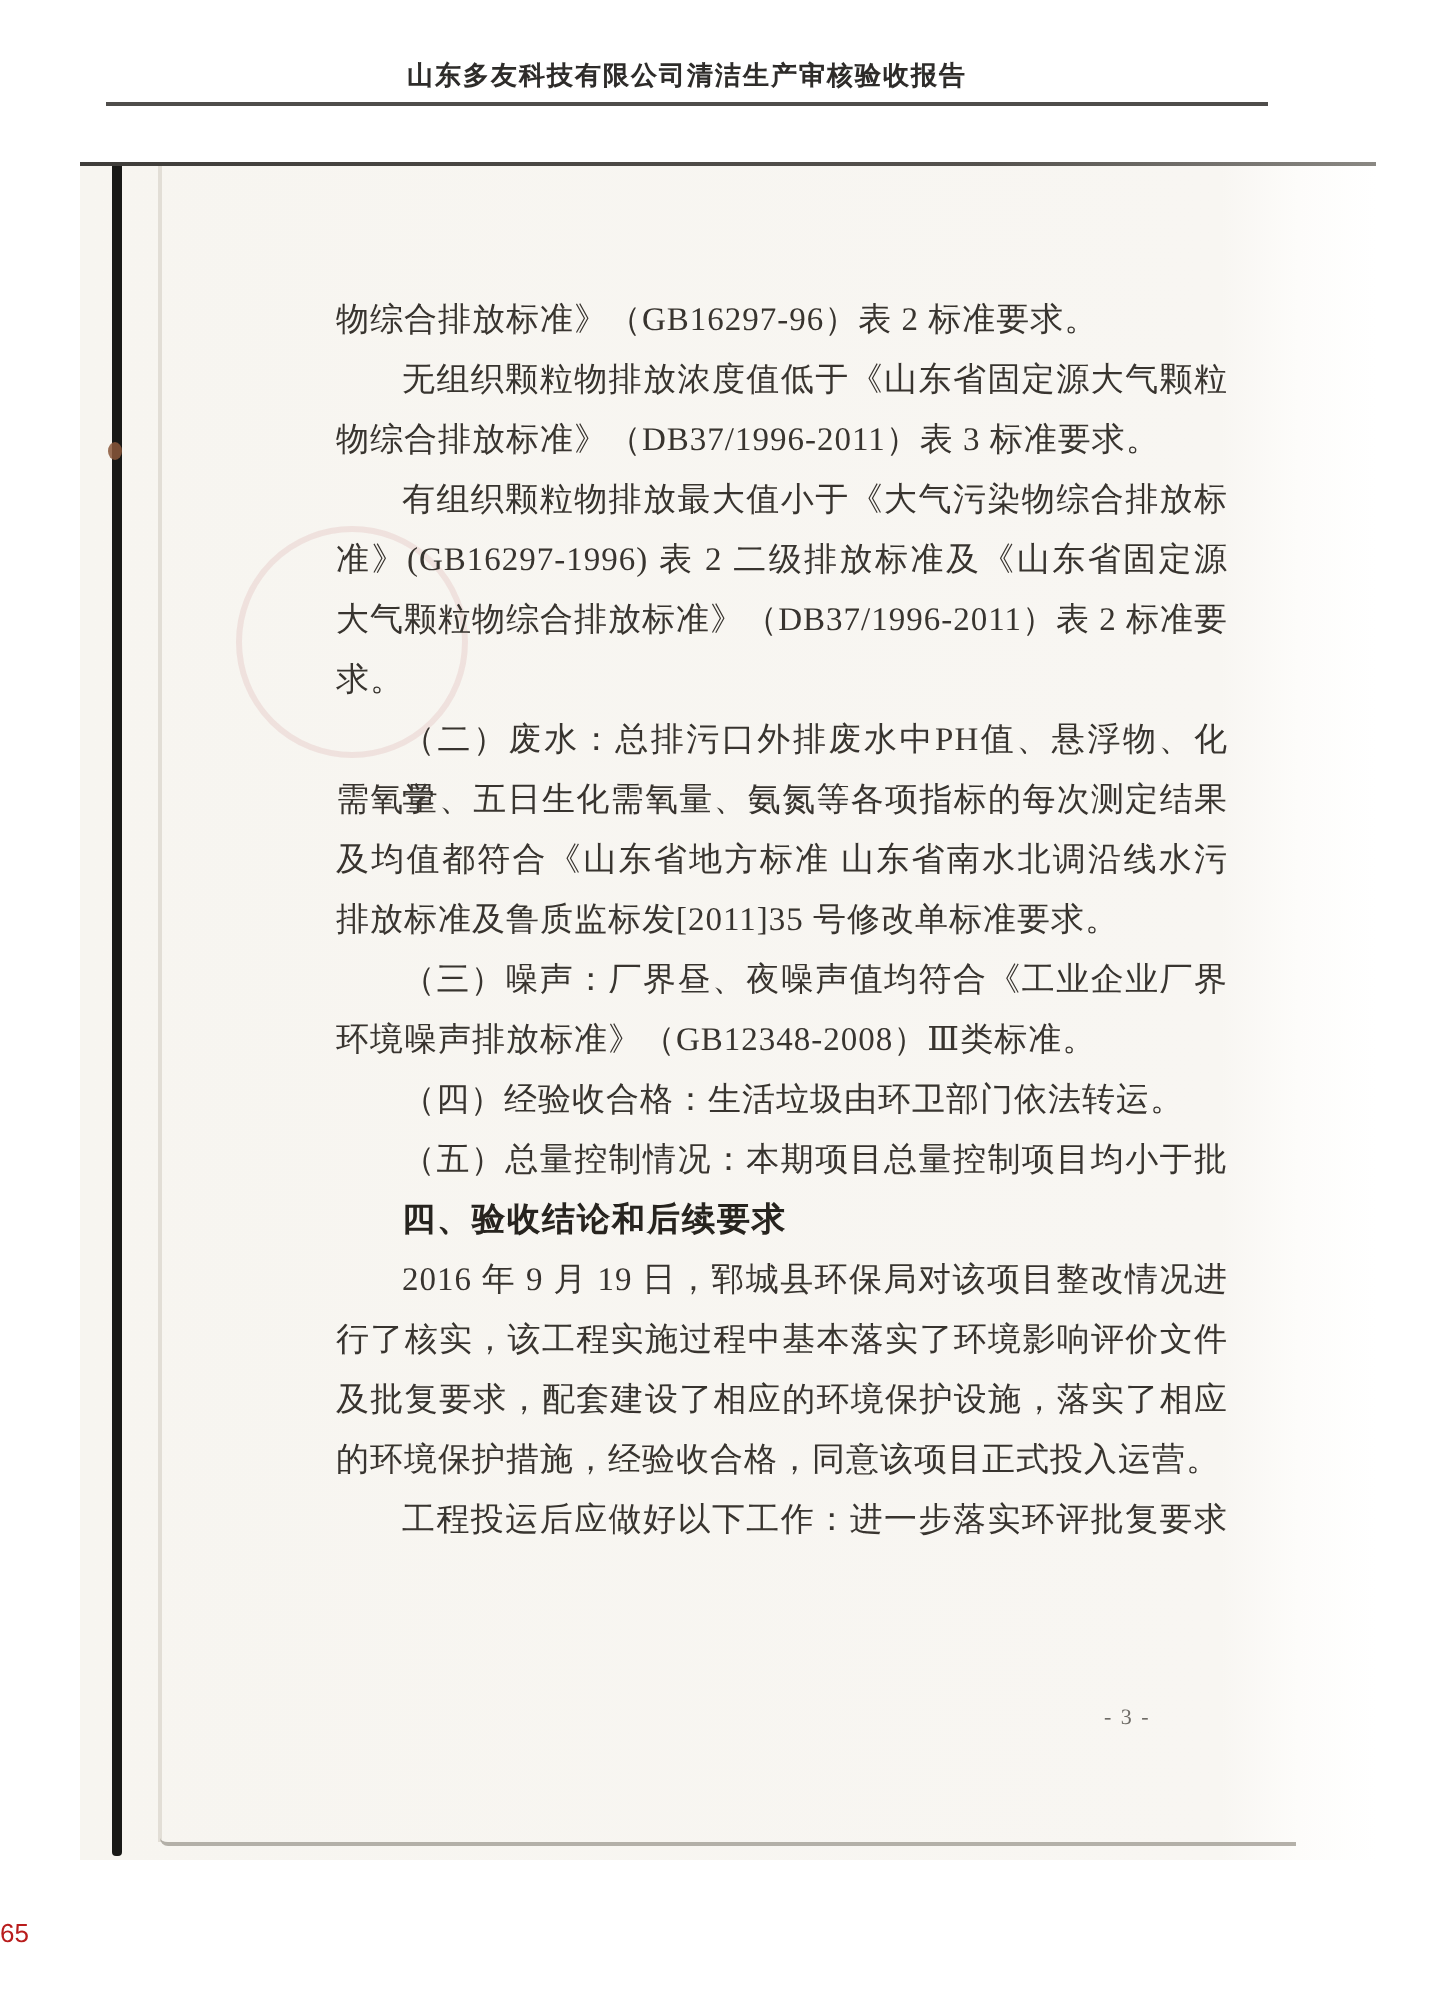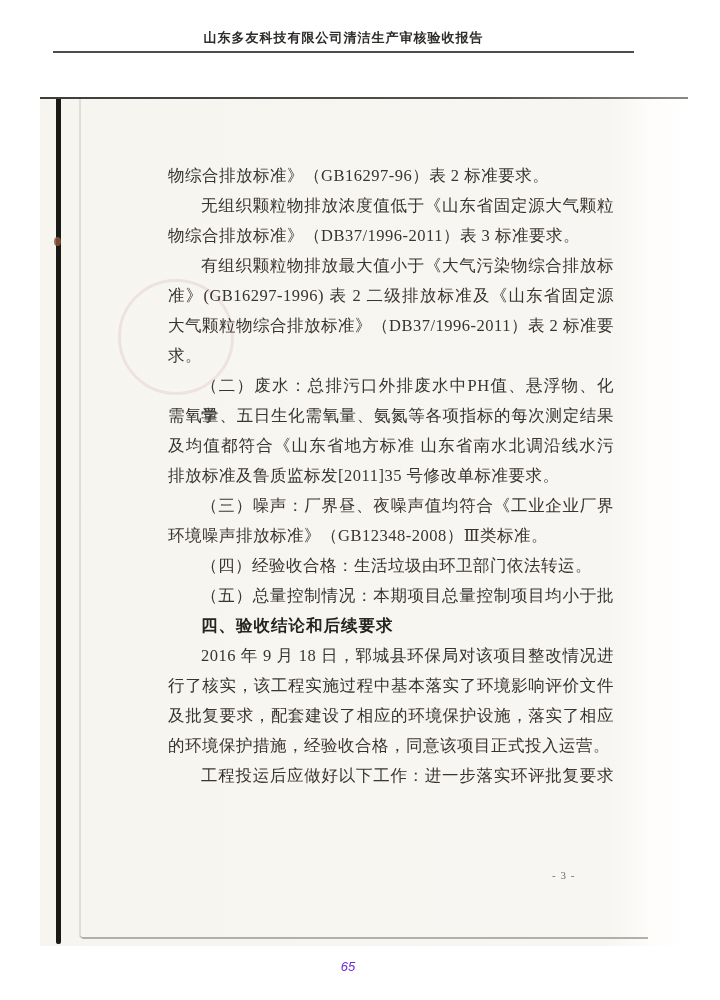--- a/index.html
+++ b/index.html
@@ -13,21 +13,20 @@
     padding-bottom: 4px; border-bottom: 2px solid #4f4d4b;
     font-family: "Liberation Sans", "DejaVu Sans", sans-serif;
     font-size: 13px; font-weight: 700; color: #2e2c2a; letter-spacing: 1px;
   }
 
   
   .scan {
     position: absolute; left: 40px; top: 81px; width: 648px; height: 849px;
     background: linear-gradient(90deg, #f7f5f0 0%, #f8f6f2 88%, #fdfcfa 94%, #ffffff 100%);
     overflow: hidden;
-    margin-top: 16px;
   }
   .scan-topline {
     position: absolute; left: 0; top: 0; width: 100%; height: 2px;
     background: linear-gradient(90deg, #3f3d3a 0%, #55524e 70%, #8a8883 100%);
   }
   .scan-blackbar {
     position: absolute; left: 16px; top: 2px; width: 5px; height: 845px;
     background: #191917; border-radius: 0 0 2px 2px;
   }
   .scan-speck {
@@ -58,23 +57,23 @@
   .ln.ind { padding-left: 33px; }
   .ln.heading { font-weight: 700; color: #27241f; letter-spacing: 1px; font-family: Liberation Serif, serif; }
 
   .scan-pagenum {
     position: absolute; left: 512px; top: 772px;
     font-size: 11px; color: #6e6b66; letter-spacing: 1px;
   }
 
   
   .folio {
-    position: absolute; top: 959px; left: 0; width: 696px; text-align: center;
+    position: absolute; top: 959px; left: 0; width: 696px; text-align: left;
     font-family: "Liberation Sans", "DejaVu Sans", sans-serif;
-    font-size: 13px; color: #6d28d9; font-style: italic;
+    font-size: 13px; color: #b91c1c;
   }
 </style>
 </head>
 <body>
 
 <div class="doc-header">
   <span>山东多友科技有限公司</span>
   <span>清洁生产审核验收报告</span>
 </div>
 
@@ -96,21 +95,21 @@
     <div class="ln">求。</div>
     <div class="ln ind j">（二）废水：总排污口外排废水中PH值、悬浮物、化学</div>
     <div class="ln j">需氧量、五日生化需氧量、氨氮等各项指标的每次测定结果</div>
     <div class="ln j">及均值都符合《山东省地方标准 山东省南水北调沿线水污</div>
     <div class="ln">排放标准及鲁质监标发[2011]35 号修改单标准要求。</div>
     <div class="ln ind j">（三）噪声：厂界昼、夜噪声值均符合《工业企业厂界</div>
     <div class="ln">环境噪声排放标准》（GB12348-2008）Ⅲ类标准。</div>
     <div class="ln ind">（四）经验收合格：生活垃圾由环卫部门依法转运。</div>
     <div class="ln ind j">（五）总量控制情况：本期项目总量控制项目均小于批</div>
     <div class="ln ind heading">四、验收结论和后续要求</div>
-    <div class="ln ind j">2016 年 9 月 18 日，郓城县环保局对该项目整改情况进</div>
+    <div class="ln ind j">2016 年 9 月 19 日，郓城县环保局对该项目整改情况进</div>
     <div class="ln j">行了核实，该工程实施过程中基本落实了环境影响评价文件</div>
     <div class="ln j">及批复要求，配套建设了相应的环境保护设施，落实了相应</div>
     <div class="ln">的环境保护措施，经验收合格，同意该项目正式投入运营。</div>
     <div class="ln ind j">工程投运后应做好以下工作：进一步落实环评批复要求</div>
   </div>
 
   <div class="scan-pagenum">- 3 -</div>
 </div>
 
 <div class="folio">65</div>

